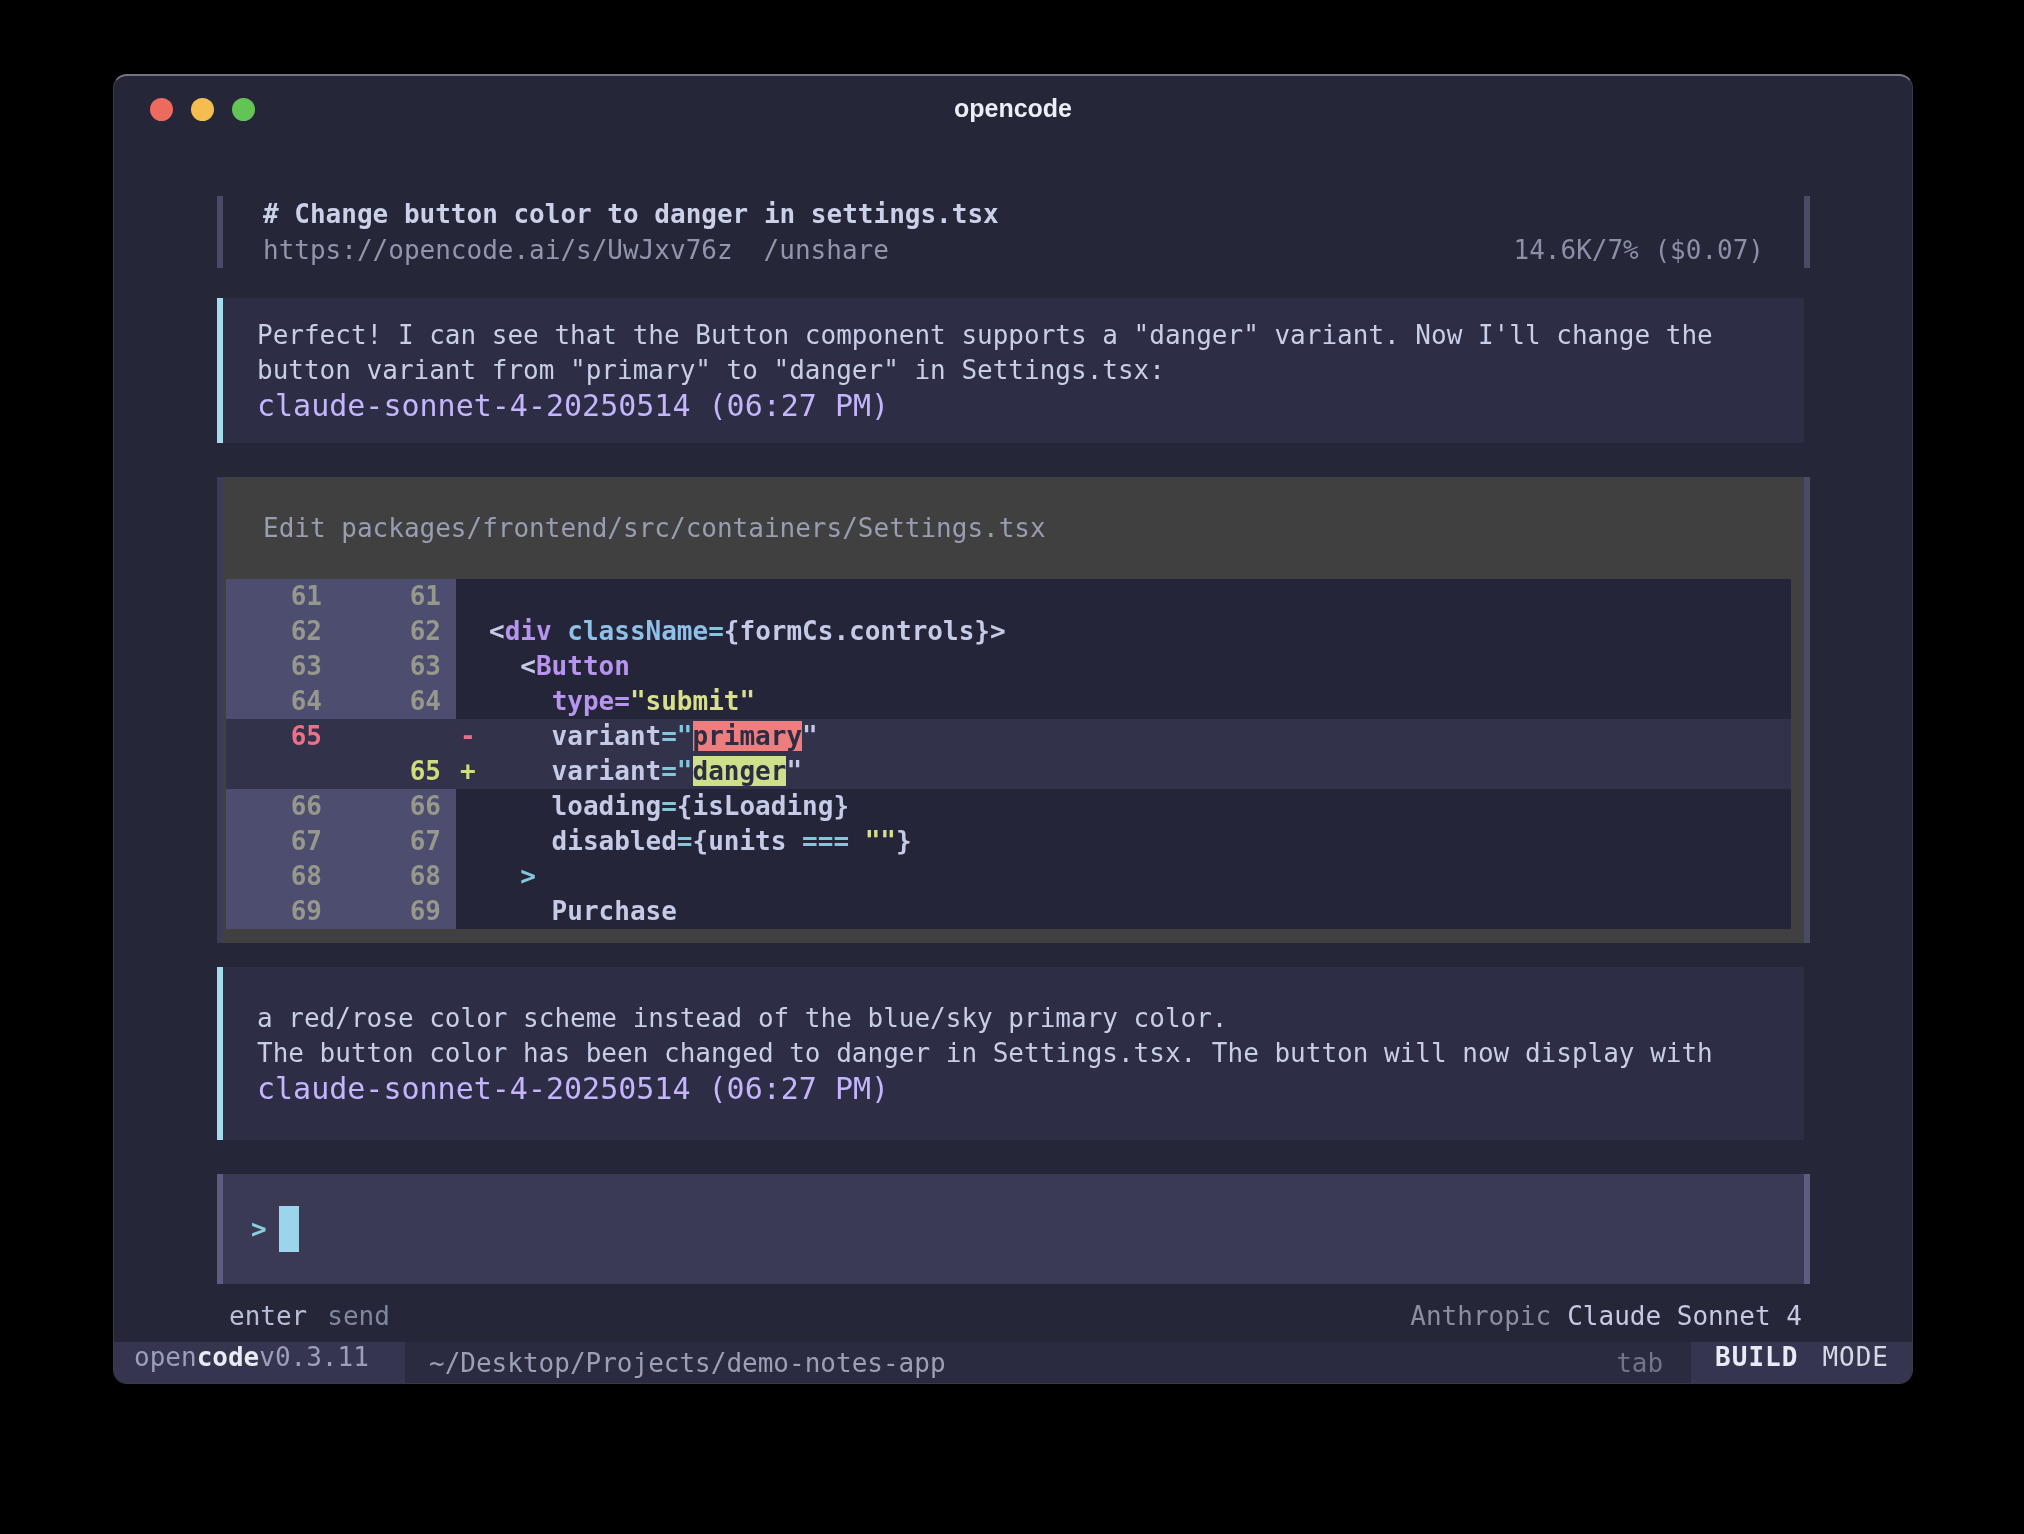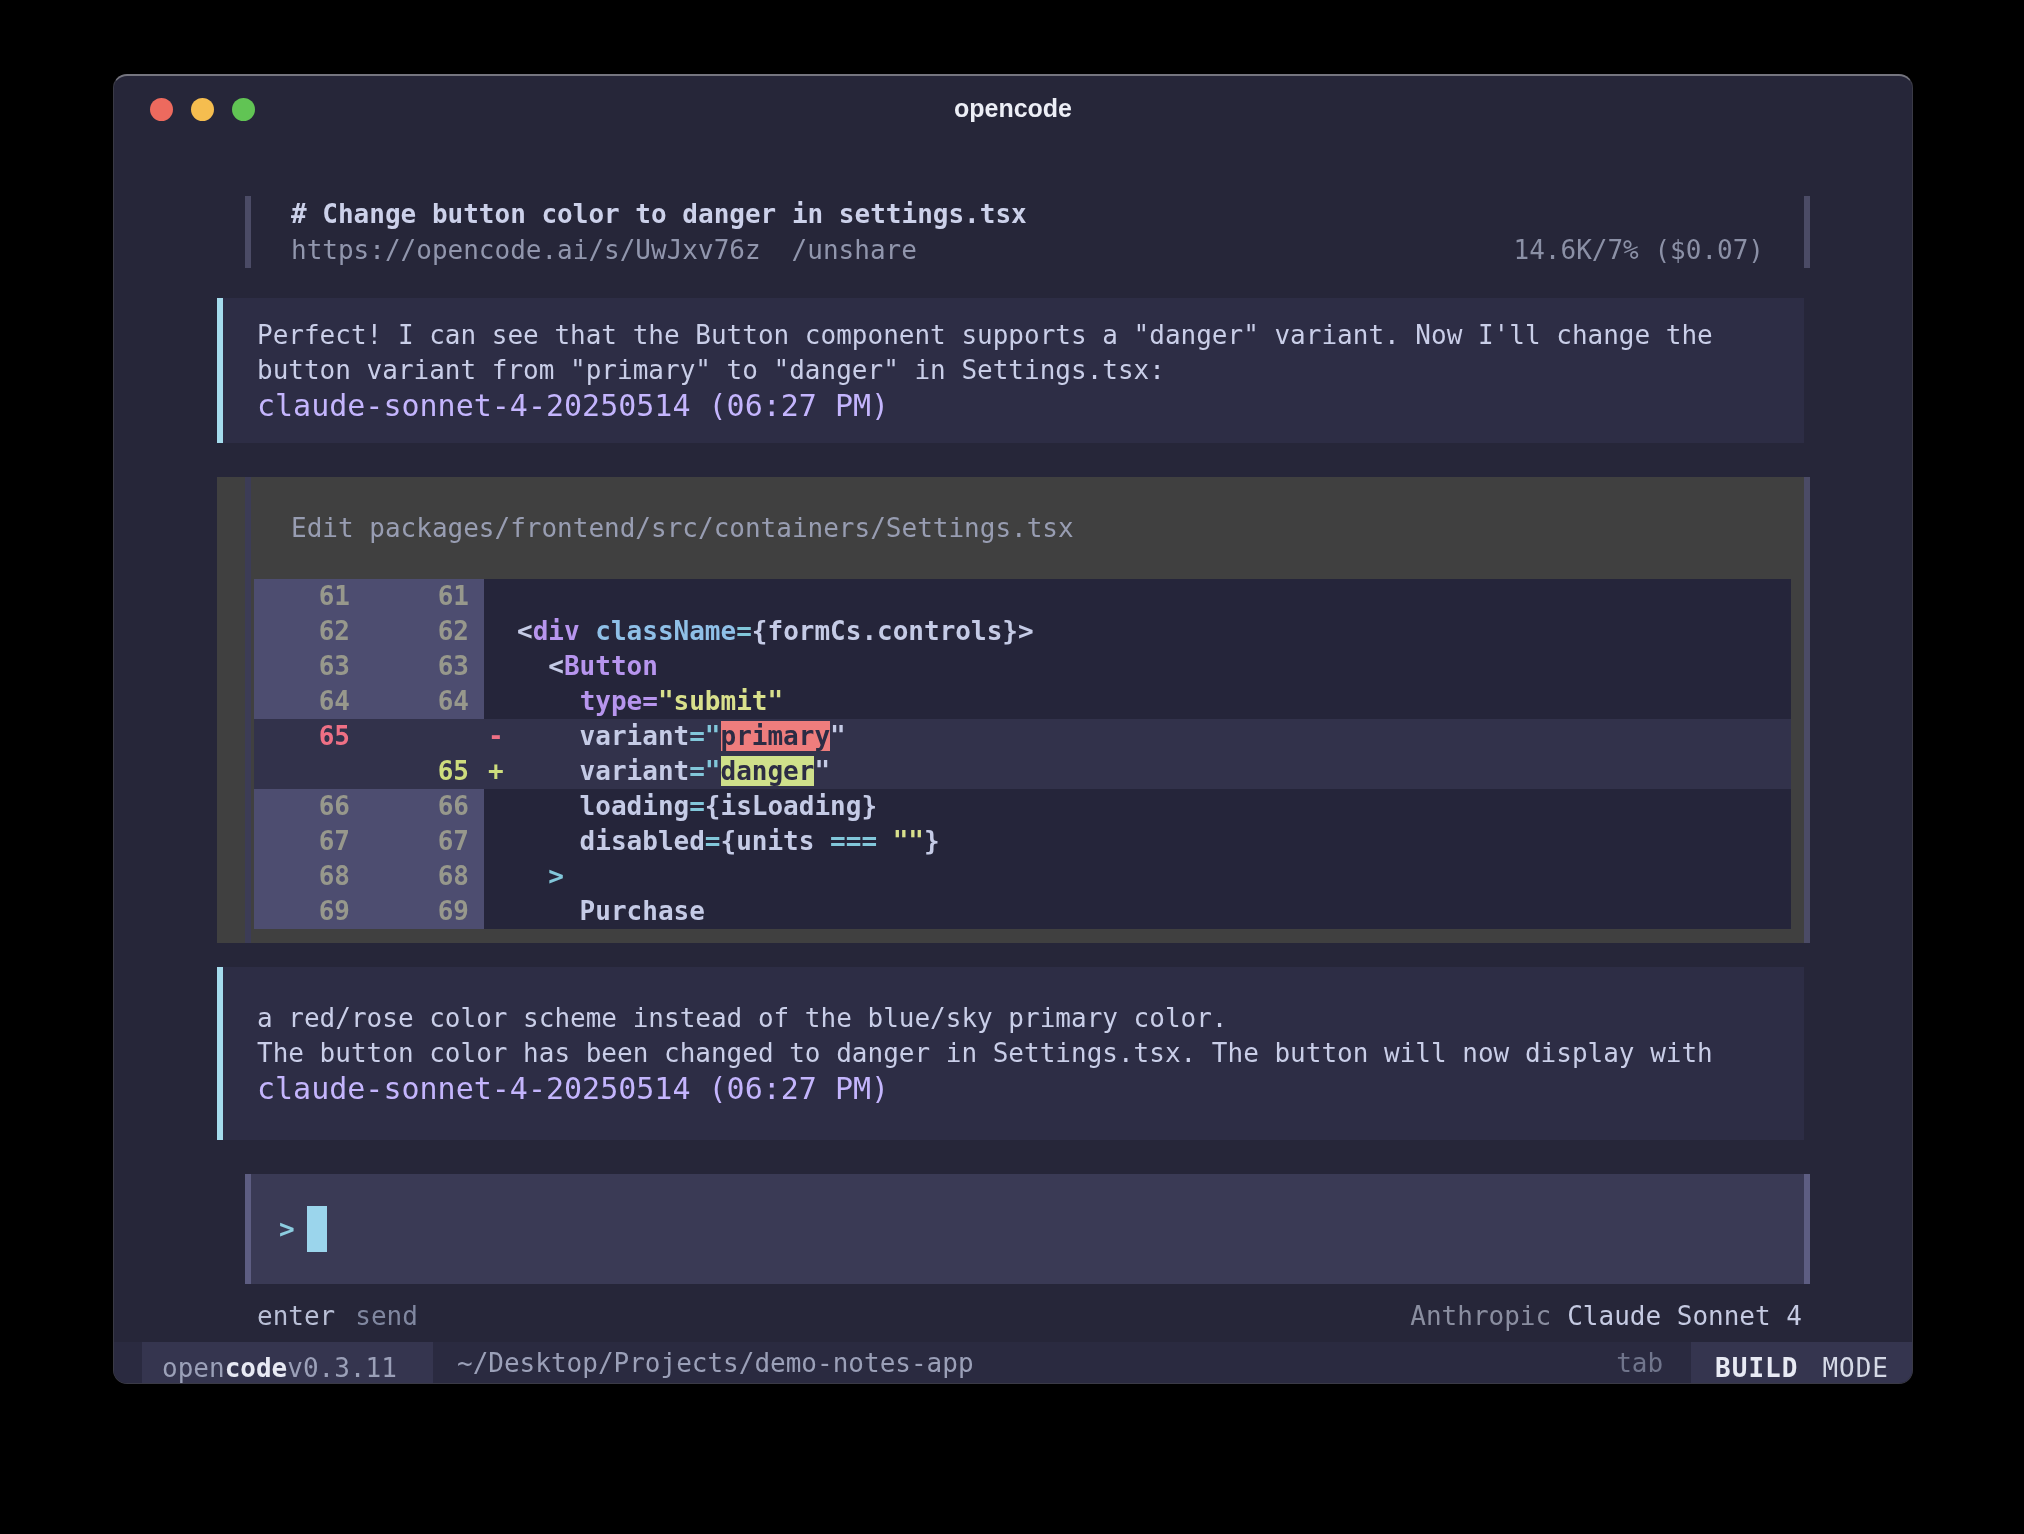--- a/index.html
+++ b/index.html
@@ -1,16 +1,16 @@
 <!DOCTYPE html>
 <html><head>
 <meta charset="utf-8">
 <style>
   html,body{margin:0;padding:0;background:#000;width:2024px;height:1534px;overflow:hidden;}
-  .mono{font-family:"DejaVu Sans Mono",monospace;padding-left:28px;}
+  .mono{font-family:"DejaVu Sans Mono",monospace;}
 
   .window{
     position:absolute;left:113px;top:74px;width:1800px;height:1310px;
     background:#262639;border-radius:14px;overflow:hidden;
     border:1px solid #3a3a46;border-top:2px solid #75757f;
     box-sizing:border-box;
   }
 
   
   .titlebar{position:relative;height:66px;}
@@ -96,21 +96,21 @@
   .hints .act{margin-left:20px;color:#8087a0;}
   .hints .sp{flex:1;}
   .hints .provider{color:#8a8ea0;}
   .hints .model{margin-left:16px;color:#c5cae2;padding-right:8px;}
 
   
   .statusbar{
     position:absolute;left:0;right:0;bottom:0;height:41px;background:#2a2a40;
     display:flex;align-items:center;font-size:26px;
   }
-  .chip{background:#35354f;height:41px;display:flex;align-items:flex-end;}
+  .chip{background:#35354f;height:41px;display:flex;align-items:flex-start;}
   .chip.app{padding:0 20px;min-width:291px;box-sizing:border-box;}
   .chip .dim{color:#9ba0b8;}
   .chip .strong{color:#e8eaf4;font-weight:700;}
   .cwd{margin-left:24px;color:#9ba0b8;}
   .statusbar .sp{flex:1;}
   .tabhint{color:#70758c;margin-right:28px;}
   .chip.mode{padding:0 23px 0 24px;}
   .chip.mode .strong{letter-spacing:1px;}
   .chip.mode .rest{color:#d5d9e6;margin-left:24px;letter-spacing:1px;}
 </style>

